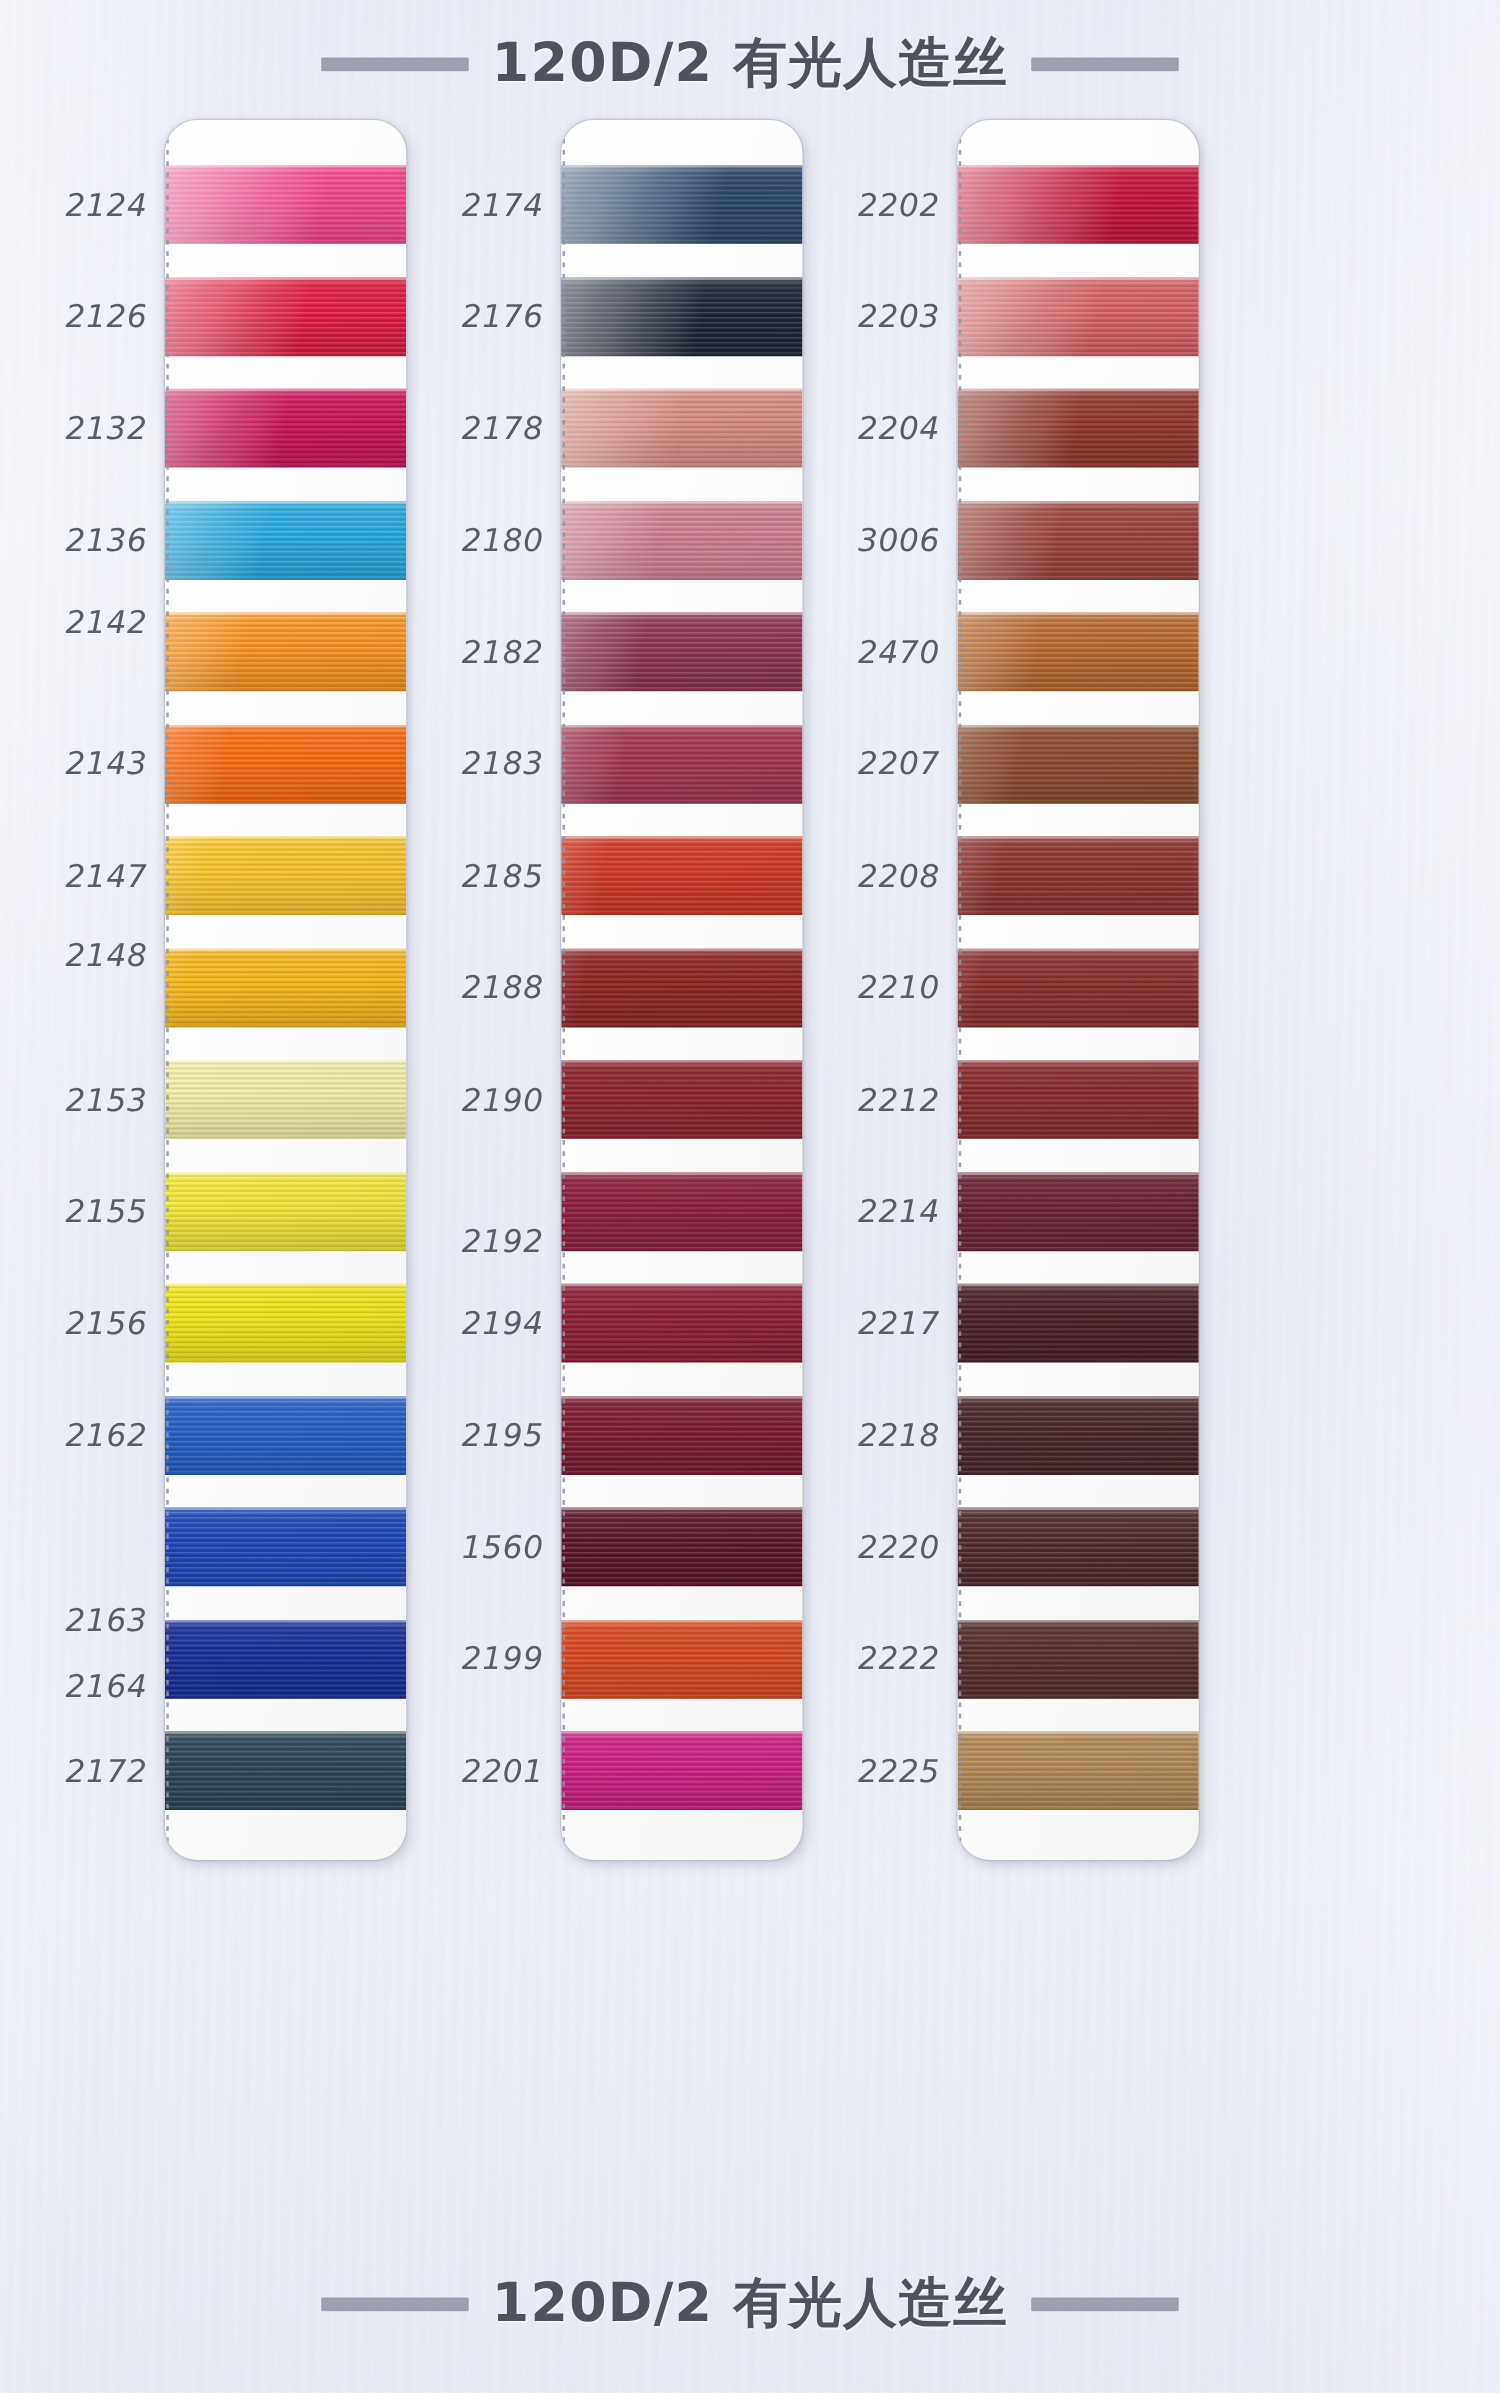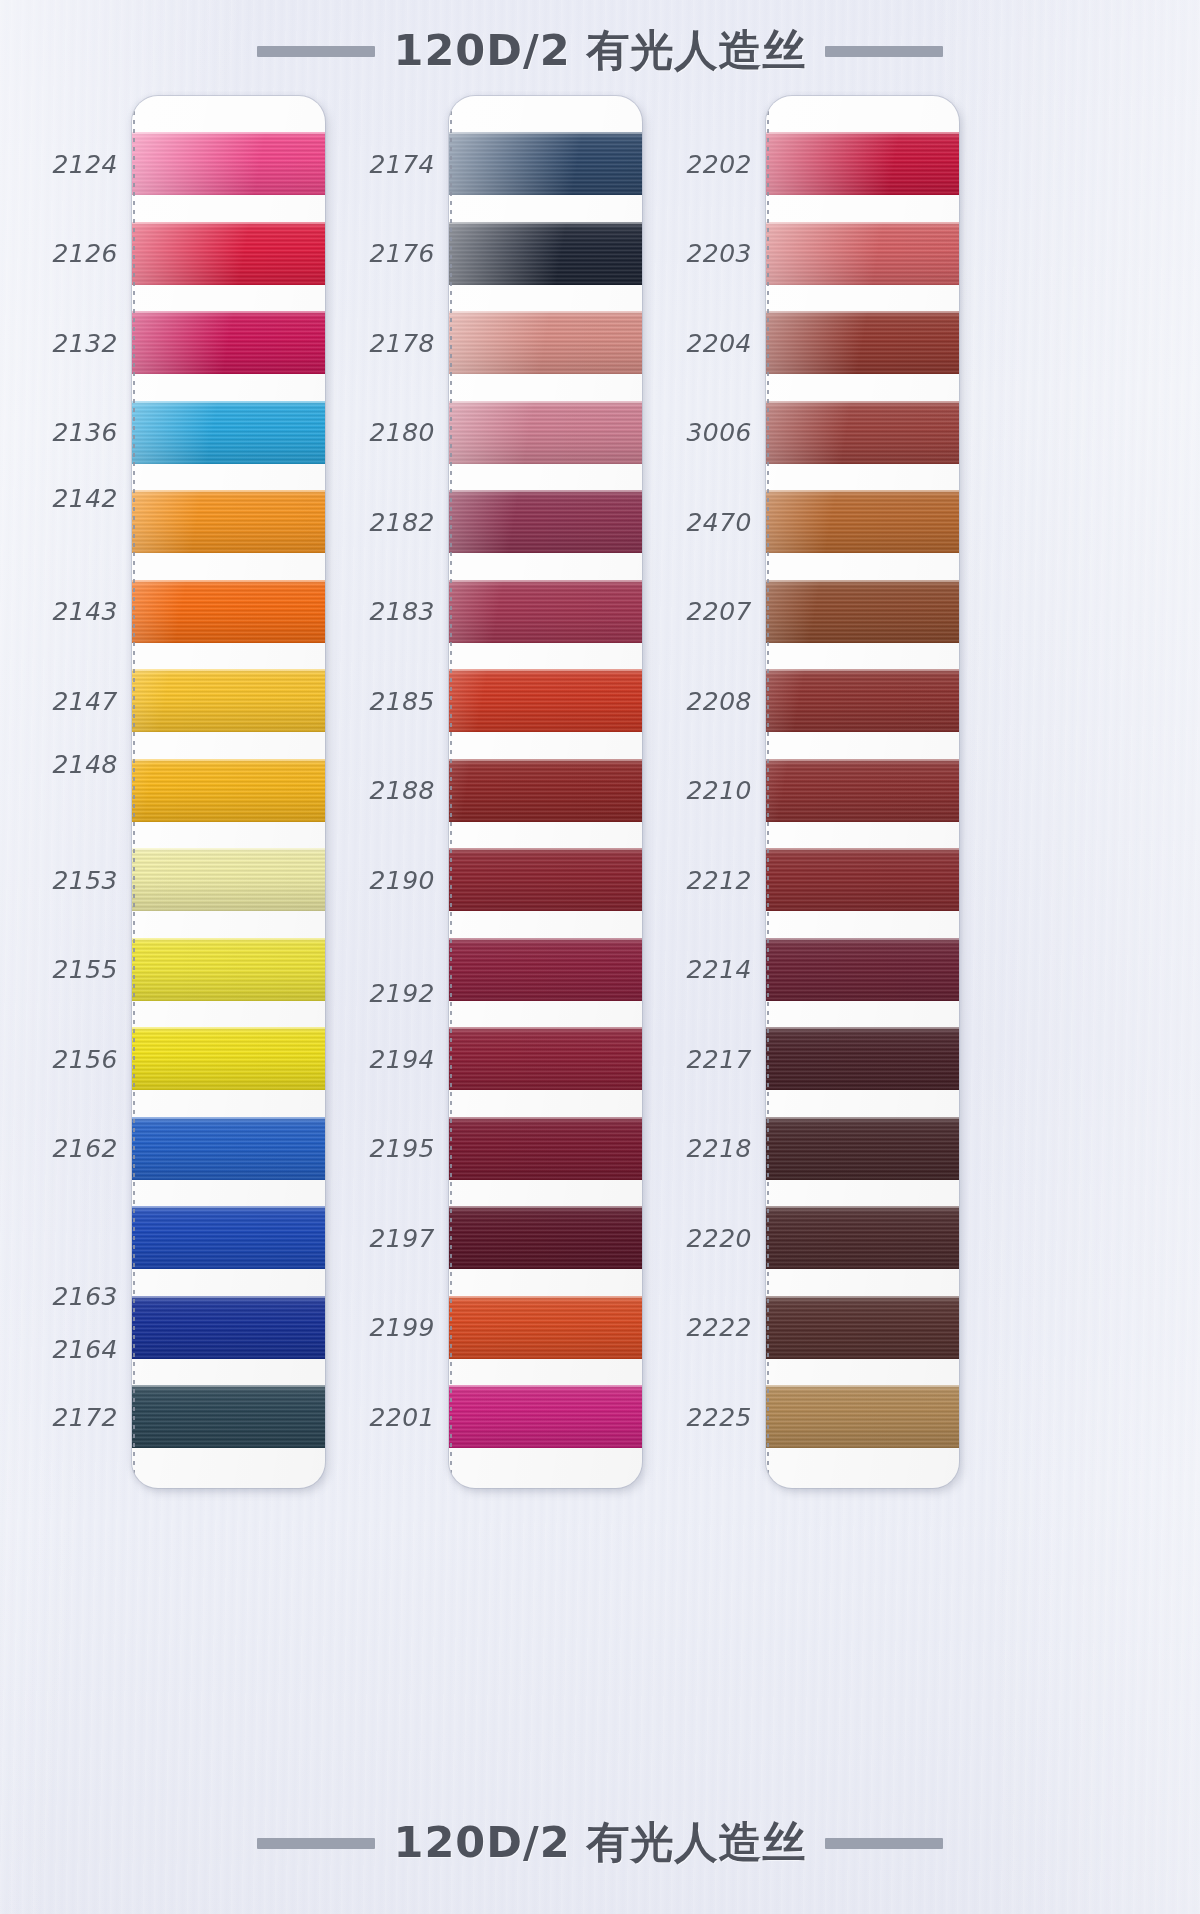--- a/index.html
+++ b/index.html
@@ -271,21 +271,21 @@
           <div class="swatch-label" style="top: 246.5px;">2178</div>
           <div class="swatch-label" style="top: 336px;">2180</div>
           <div class="swatch-label" style="top: 425.5px;">2182</div>
           <div class="swatch-label" style="top: 515px;">2183</div>
           <div class="swatch-label" style="top: 604.5px;">2185</div>
           <div class="swatch-label" style="top: 694px;">2188</div>
           <div class="swatch-label" style="top: 783.5px;">2190</div>
           <div class="swatch-label" style="top: 873px; margin-top: 24px;">2192</div>
           <div class="swatch-label" style="top: 962.5px;">2194</div>
           <div class="swatch-label" style="top: 1052px;">2195</div>
-          <div class="swatch-label" style="top: 1141.5px;">2197</div>
+          <div class="swatch-label" style="top: 1141.5px;">1560</div>
           <div class="swatch-label" style="top: 1231px;">2199</div>
           <div class="swatch-label" style="top: 1320.5px;">2201</div>
         </div>
       <div class="card">
         <div class="perf l"></div>
       <div class="swatch" style="top: 36px; height: 63px; background: rgb(44, 70, 104);">
             <div class="threads"></div>
             <div class="sheen"></div>
             <div class="edge"></div>
           </div>

